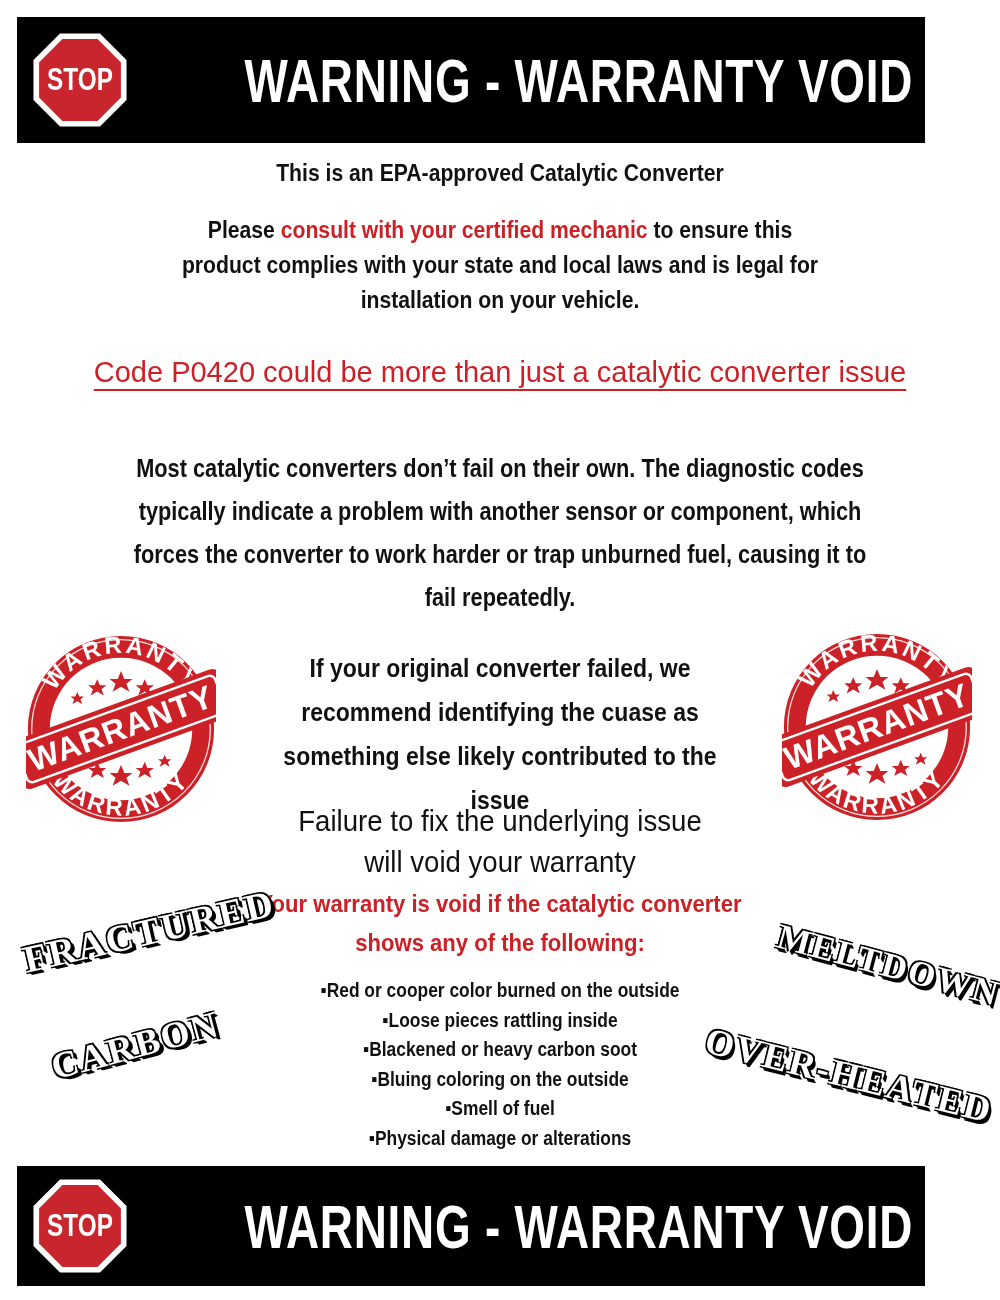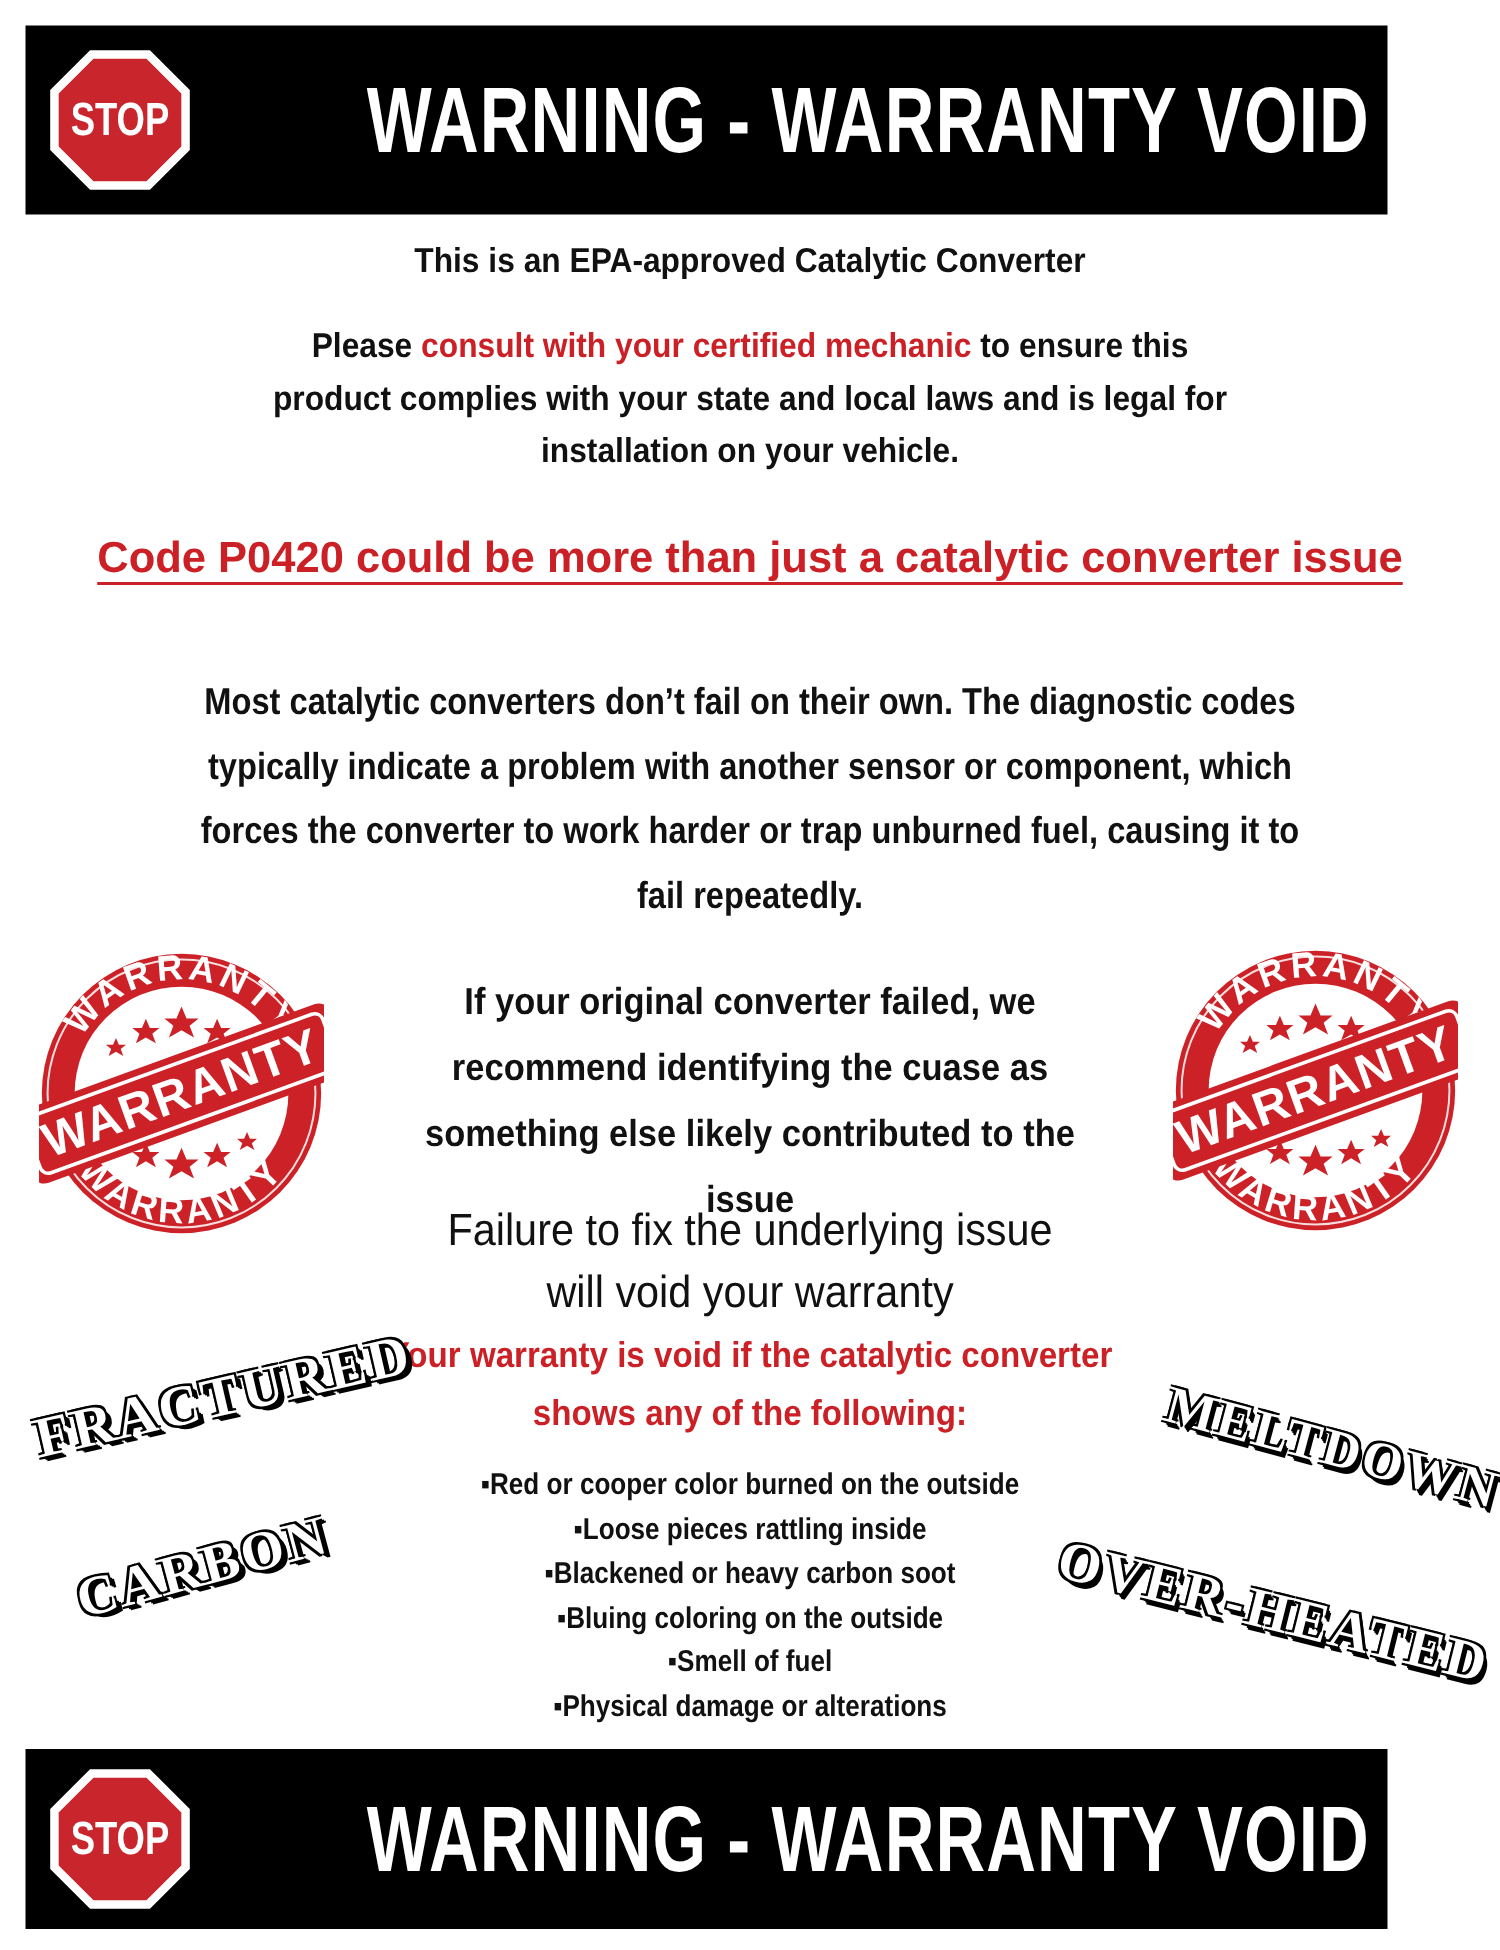--- a/index.html
+++ b/index.html
@@ -22,21 +22,21 @@
                 transform:scaleX(0.74);white-space:nowrap;letter-spacing:1px;}
   .stop-sign{width:94px;height:94px;flex:0 0 auto;}
   .stop-fill{fill:var(--stop-red);}
   .stop-text{fill:#fff;font-weight:bold;font-size:33px;font-family:"Liberation Sans",sans-serif;}
 
   
   .centerblock{position:absolute;left:0;width:1000px;text-align:center;transform-origin:500px 0;}
   .headline{top:160px;font-size:23px;font-weight:bold;transform:scaleX(0.92);}
   .intro{top:213px;font-size:23px;font-weight:bold;line-height:35px;transform:scaleX(0.92);}
   .red{color:var(--text-red);}
-  .code-heading{top:356px;font-size:29px;color:var(--text-red);font-weight:700;}
+  .code-heading{top:356px;font-size:29px;color:var(--text-red);font-weight:400;}
   .code-heading .underlined{text-decoration:underline;text-underline-offset:7px;text-decoration-thickness:2px;}
   .diagnosis{top:447px;font-size:25px;font-weight:bold;line-height:43px;transform:scaleX(0.87);}
   .failure{top:800px;font-size:30px;font-weight:400;line-height:41px;transform:scaleX(0.92);}
   .void-heading{top:884px;font-size:24px;font-weight:bold;color:var(--text-red);
                 line-height:39px;transform:scaleX(0.92);}
   .bullet-list{top:976px;font-size:20px;font-weight:bold;line-height:29.5px;transform:scaleX(0.87);}
 
   .recommendation{position:absolute;top:646px;left:230px;width:540px;text-align:center;
                   font-size:25px;font-weight:bold;line-height:44px;
                   transform:scaleX(0.92);transform-origin:270px 0;}

